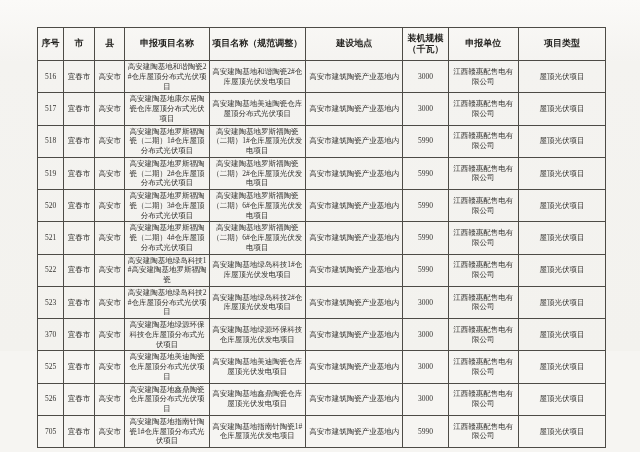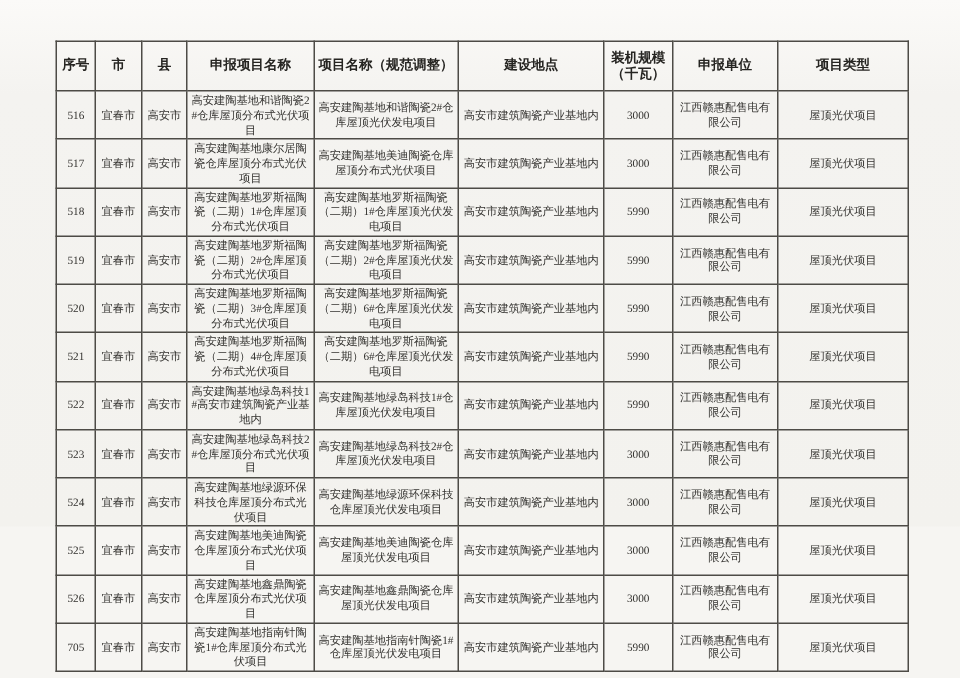--- a/index.html
+++ b/index.html
@@ -146,40 +146,40 @@
           <td>高安建陶基地罗斯福陶瓷（二期）6#仓库屋顶光伏发电项目</td>
           <td>高安市建筑陶瓷产业基地内</td>
           <td>5990</td>
           <td>江西赣惠配售电有限公司</td>
           <td>屋顶光伏项目</td>
         </tr>
         <tr>
           <td>522</td>
           <td>宜春市</td>
           <td>高安市</td>
-          <td>高安建陶基地绿岛科技1#高安市建筑陶瓷产业基地内</td>
+          <td>高安建陶基地绿岛科技1#高安建陶基地罗斯福陶瓷</td>
           <td>高安建陶基地绿岛科技1#仓库屋顶光伏发电项目</td>
           <td>高安市建筑陶瓷产业基地内</td>
           <td>5990</td>
           <td>江西赣惠配售电有限公司</td>
           <td>屋顶光伏项目</td>
         </tr>
         <tr>
           <td>523</td>
           <td>宜春市</td>
           <td>高安市</td>
           <td>高安建陶基地绿岛科技2#仓库屋顶分布式光伏项目</td>
           <td>高安建陶基地绿岛科技2#仓库屋顶光伏发电项目</td>
           <td>高安市建筑陶瓷产业基地内</td>
           <td>3000</td>
           <td>江西赣惠配售电有限公司</td>
           <td>屋顶光伏项目</td>
         </tr>
         <tr>
-          <td>524</td>
+          <td>370</td>
           <td>宜春市</td>
           <td>高安市</td>
           <td>高安建陶基地绿源环保科技仓库屋顶分布式光伏项目</td>
           <td>高安建陶基地绿源环保科技仓库屋顶光伏发电项目</td>
           <td>高安市建筑陶瓷产业基地内</td>
           <td>3000</td>
           <td>江西赣惠配售电有限公司</td>
           <td>屋顶光伏项目</td>
         </tr>
         <tr>

